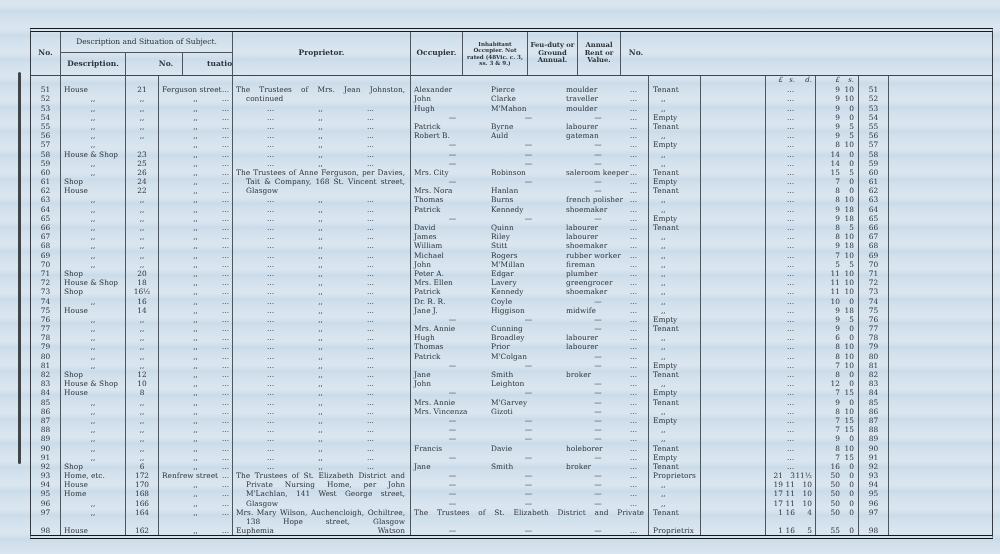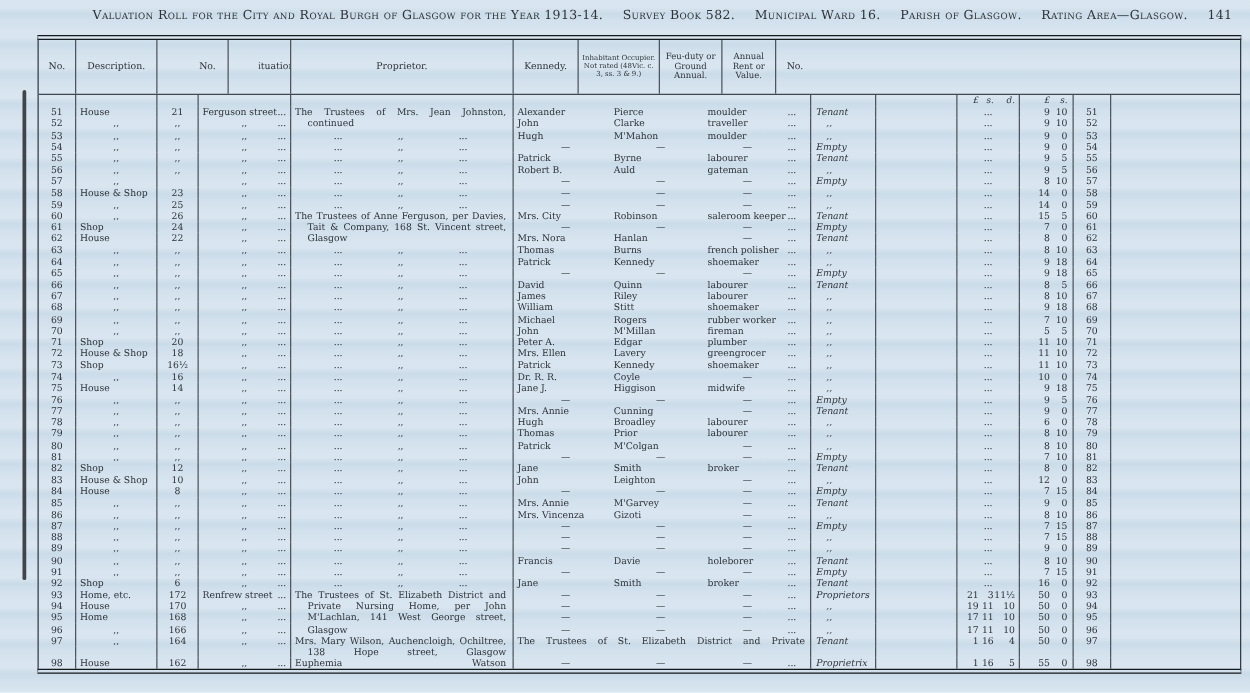--- a/index.html
+++ b/index.html
@@ -21,21 +21,21 @@
   .tbl{position:absolute; left:30px; top:28px; width:963px; box-sizing:border-box;
     border-left:1.5px solid #343b43; border-right:1.5px solid #343b43;
     border-top:4px double #15181c; border-bottom:4px double #15181c;}
   .c{box-sizing:border-box; border-right:1px solid #4d565f; overflow:hidden;}
   .c:last-child{border-right:none;}
   .w-no{width:30px;} .w-desc{width:65px;} .w-num{width:33px;} .w-sit{width:74px;}
   .w-prop{width:178px;} .w-ten{width:238px;} .w-occ{width:52px;} .w-inh{width:65px;}
   .w-feu{width:50px;} .w-rent{width:43px;} .w-no2{width:30px;} .w-rem{flex:1;}
   
   .thead{display:flex; height:43px; border-bottom:1px solid #40474f; text-align:center; font-size:7.5px; line-height:8.5px;}
-  .hc{display:flex; align-items:center; justify-content:center; padding:1px 2px;}
+  .hc{display:flex; align-items:center; justify-content:center; padding:1px 2px;font-weight:bold;}
   .hgroup{width:172px; box-sizing:border-box; border-right:1px solid #4d565f; display:flex; flex-direction:column;}
   .hgtop{height:20px; border-bottom:1px solid #4d565f; display:flex; align-items:center; justify-content:center;}
   .hgbot{flex:1; display:flex;gap:24px;}
   .hgbot .c{display:flex; align-items:center; justify-content:center;}
   .hgbot .c:last-child{border-right:none; flex:1;}
   .h-small{font-size:5.6px; line-height:6.4px;}
   .h-mid{font-size:6.8px; line-height:7.6px;}
   
   .tbody{font-size:7.4px;}
   .r{display:flex; height:9.2px; line-height:9.3px;}
@@ -47,58 +47,51 @@
   .sdots{position:absolute; right:3px; top:0;}
   .ptext,.pcont{white-space:nowrap; text-align:justify; text-align-last:justify;}
   .ptext{padding:0 5px 0 3px;}
   .pcont{padding:0 5px 0 13px;}
   .pdots{display:flex; justify-content:space-between; padding:0 36px 0 34px;}
   .ten{display:flex; padding-left:3px;}
   .ts1{width:77px;} .ts2{width:75px;} .ts3{flex:1;} .tdd{width:18px;}
   .ts1.cen,.ts2.cen,.ts3.cen{text-align:center;}
   .tw{display:block; width:100%; padding:0 4px 0 0; white-space:nowrap; text-align:justify; text-align-last:justify;}
   .twi{padding-left:14px; text-align-last:left;}
-  .occ{padding-left:4px;font-style:italic;}
+  .occ{padding-left:4px;}
   .occ.od{padding-left:12px;}
   .feu{display:flex; justify-content:flex-end; padding-right:3px;}
   .fl{width:16px; text-align:right;} .fs{width:12px; text-align:right;} .fp{width:17px; text-align:right;}
   .fdots{display:block; text-align:center; padding-right:0;}
   .rent{display:flex; padding-right:4px;}
   .rp{flex:1; text-align:right;} .rsh{width:14px; text-align:right;}
   .units{font-style:italic; font-size:7px;}
 </style>
 </head>
 <body>
 
 <div class="page">
   <div class="gutter"></div>
 
-  <div class="topline">
-    <span class="seg">Valuation Roll for the City and Royal Burgh of Glasgow for the Year 1913-14.</span>
-    <span class="seg">Survey Book 582.</span>
-    <span class="seg">Municipal Ward 16.</span>
-    <span class="seg">Parish of Glasgow.</span>
-    <span class="seg">Rating Area—Glasgow.</span>
-    <span class="seg">141</span>
-  </div>
 
   <div class="tbl">
     <div class="thead">
       <div class="c w-no hc">
           <span>No.</span>
         </div>
       <div class="hgroup">
+        <div class="hgtop">Description and Situation of Subject.</div>
         <div class="hgbot">
           <div class="c w-desc hc">Description.</div>
           <div class="c w-num hc">No.</div>
           <div class="c hc">Situation.</div>
         </div>
       </div>
       <div class="c w-prop hc">Proprietor.</div>
-      <div class="c w-occ hc">Kennedy.</div>
+      <div class="c w-occ hc">Occupier.</div>
       <div class="c w-inh hc h-small">Inhabitant Occupier. Not rated (48Vic. c. 3, ss. 3 &amp; 9.)</div>
       <div class="c w-feu hc h-mid">Feu-duty or Ground Annual.</div>
       <div class="c w-rent hc h-mid">Annual Rent or Value.</div>
       <div class="c w-no2 hc">No.</div>
     </div>
     <div class="tbody">
         <div class="r units">
           <div class="c w-no cen"></div>
           <div class="c w-desc"></div>
           <div class="c w-num cen"></div>

